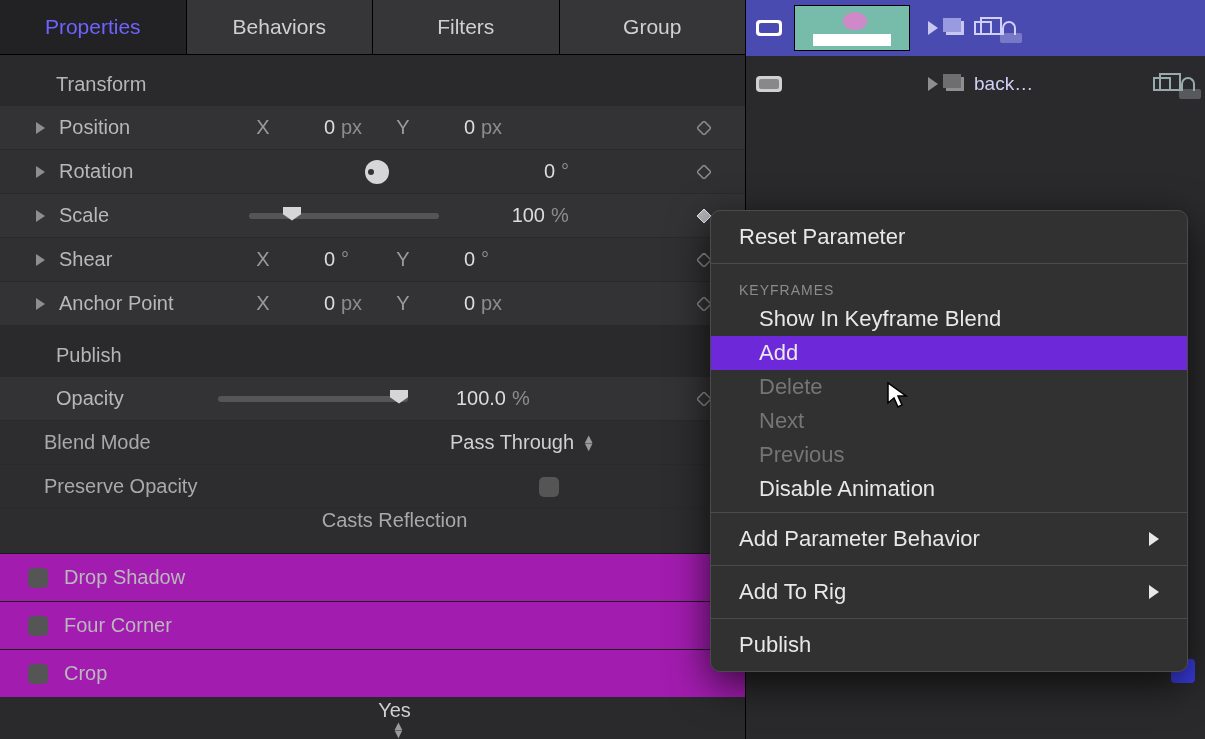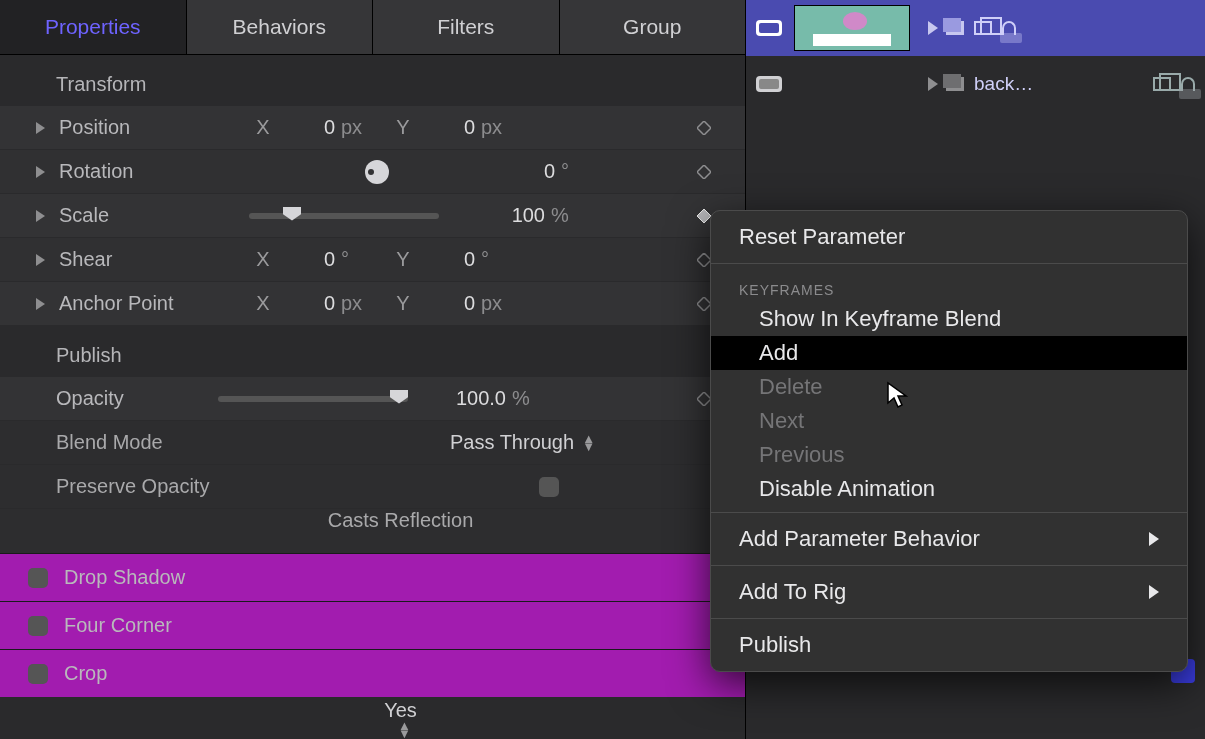--- a/index.html
+++ b/index.html
@@ -20,21 +20,21 @@
   .unit { width:34px; color:#8c8c8e; padding-left:6px; }
   .spacer1 { width:20px; }
   .keyf { position:absolute; right:34px; top:50%; transform:translateY(-50%); width:14px; height:14px; }
   .keyf svg { display:block; }
   .sel-arrow { position:absolute; right:14px; top:50%; transform:translateY(-50%); color:#9a9a9c; font-size:16px; }
   .rot-dot { width:24px; height:24px; border-radius:50%; background:#d6d6d9; position:relative; flex:0 0 auto; }
   .rot-dot::after { content:''; position:absolute; left:3px; top:50%; width:6px; height:6px; background:#323234; border-radius:50%; transform:translateY(-50%); }
   .slider { position:relative; width:190px; height:6px; background:#555; border-radius:3px; flex:0 0 auto; }
   .slider-thumb { position:absolute; top:-6px; width:18px; height:14px; background:#d6d6d9; }
   .slider-thumb.shield { clip-path: polygon(0 0,100% 0,100% 55%,50% 100%,0 55%); }
-  .blend-row { display:flex; align-items:center; height:44px; padding-left:56px; background:#2d2d2f; border-bottom:1px solid #2a2a2c; position:relative; }
+  .blend-row { display:flex; align-items:center; height:44px; padding-left:44px; background:#2d2d2f; border-bottom:1px solid #2a2a2c; position:relative; }
   .blend-row.noborder { border-bottom:none;flex-direction:column; }
   .blend-label { flex:0 0 190px; color:#a9a9ab; }
   .select-text { color:#d0d0d3; }
   .select-chevrons { margin-left:8px; color:#9a9a9c; font-size:13px; line-height:8px; display:flex; flex-direction:column; }
   .chk { width:20px; height:20px; border-radius:5px; background:#555; margin-right:16px; flex:0 0 auto; }
   .chkrow { display:flex; align-items:center; height:48px; padding-left:28px; background:#a21caf; border-top:1px solid #1a1a1b; }
   
   .right-strip { position:absolute; left:745px; top:0; width:460px; height:739px; background:#2a2a2c; border-left:1px solid #000; }
   .layer-row { display:flex; align-items:center; height:56px; padding:0 10px; }
   .layer-row.selected { background:#4a4bb0; }
@@ -61,21 +61,21 @@
   .layer-row.selected .dup-icon, .layer-row.selected .dup-icon::after{ border-color:#cfcff8; }
   .layer-row.selected .lock-icon{ border-color:#cfcff8; }
   .layer-row.selected .lock-icon::after{ background:#cfcff8; opacity:.35; }
   .stack-corner{ position:absolute; right:10px; bottom:56px; width:24px; height:24px; background:#3a3ce0; border-radius:4px; }
   
   .ctx { position:absolute; left:710px; top:210px; width:478px; background:#313131; border:1px solid #4b4b4b; border-radius:10px; box-shadow:0 12px 40px rgba(0,0,0,.7); padding:6px 0; font-size:22px; color:#e8e8ea; }
   .ctx-item { padding:7px 28px; display:flex; align-items:center; justify-content:space-between; }
   .ctx-item.heading { color:#8b8b8d; font-size:14px; letter-spacing:1px; padding-top:12px; padding-bottom:4px; }
   .ctx-item.sub { padding-left:48px; padding-top:4px; padding-bottom:4px; }
   .ctx-item.disabled { color:#757577; }
-  .ctx-item.hover { background:#000000; }
+  .ctx-item.hover { background:#6d28d9; }
   .ctx-sep { height:1px; background:#4b4b4b; margin:6px 0; }
   .ctx-arrow { width:0;height:0;border-top:7px solid transparent;border-bottom:7px solid transparent;border-left:10px solid #e8e8ea; }
   
   .cursor { position:absolute; left:886px; top:381px; pointer-events:none; }
 </style>
 </head>
 <body>
 
 <div class="left-panel">
   <div class="tabs">

